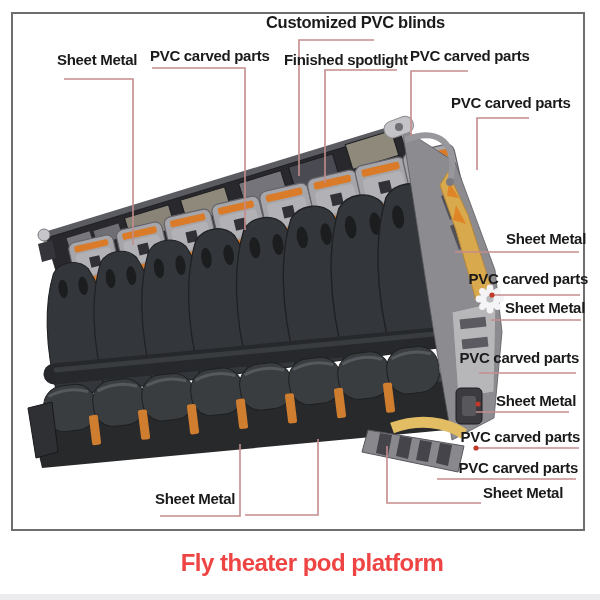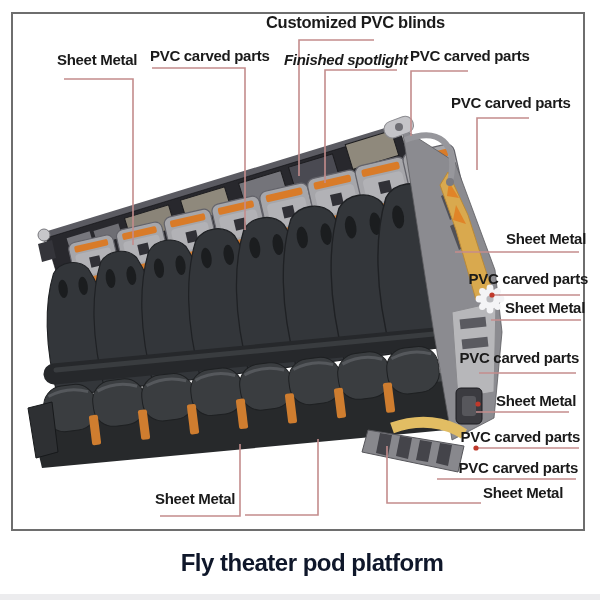--- a/index.html
+++ b/index.html
@@ -7,35 +7,35 @@
          font-family:"Liberation Sans",sans-serif;}
   .frame{position:absolute;left:11px;top:12px;width:574px;height:519px;
          border:2px solid #6e6e6e;background:#ffffff;box-sizing:border-box;}
   .machine-svg,.lines-svg{position:absolute;left:0;top:0;width:600px;height:600px;}
   .lbl{position:absolute;font-weight:bold;font-size:15px;color:#1a1a1a;white-space:nowrap;
        letter-spacing:-0.3px;line-height:1;text-align:center;}
   .lbl.big{font-size:16.5px;}
   .pos-l0{left:266px;top:14px;}
   .pos-l1{left:57px;top:52px;}
   .pos-l2{left:150px;top:48px;}
-  .pos-l3{left:284px;top:52px;font-style:italic;}
+  .pos-l3{left:284px;top:52px;}
   .pos-l4{left:410px;top:48px;}
   .pos-l5{left:451px;top:95px;}
   .pos-l6{right:14px;top:231px;}
   .pos-l7{right:12px;top:271px;}
   .pos-l8{right:15px;top:300px;}
   .pos-l9{right:21px;top:350px;}
   .pos-l10{right:24px;top:393px;}
   .pos-l11{right:20px;top:429px;}
   .pos-l12{right:22px;top:460px;}
   .pos-l13{right:37px;top:485px;}
   .pos-l14{left:155px;top:491px;}
   .pos-l15{left:243px;top:493px;}
   .title{position:absolute;left:0;right:0;top:549px;text-align:center;font-weight:bold;
-         font-size:24px;color:#0f172a;text-indent:24px;letter-spacing:-0.5px;}
+         font-size:24px;color:#ef4444;text-indent:24px;letter-spacing:-0.5px;}
   .bottom-strip{position:absolute;left:0;top:594px;width:600px;height:6px;background:#ececee;}
 </style>
 </head>
 <body>
 
 <div id="stage">
 
   <div class="frame"></div>
 
   <svg class="machine-svg" viewBox="0 0 600 600">

